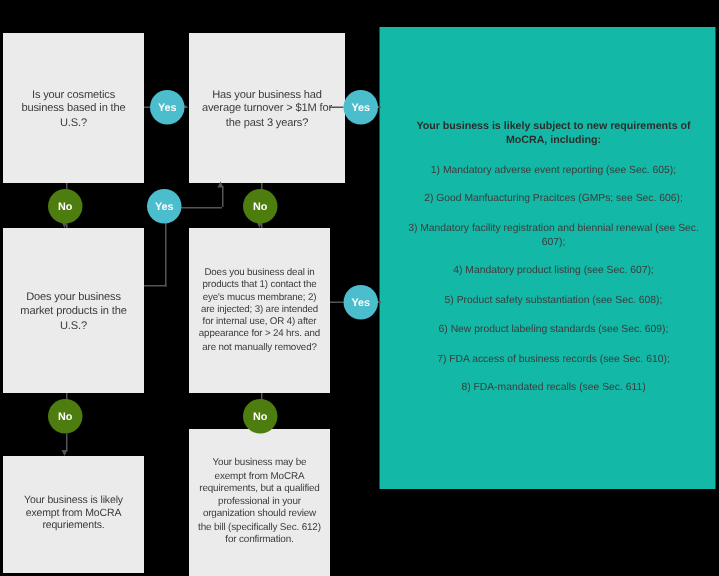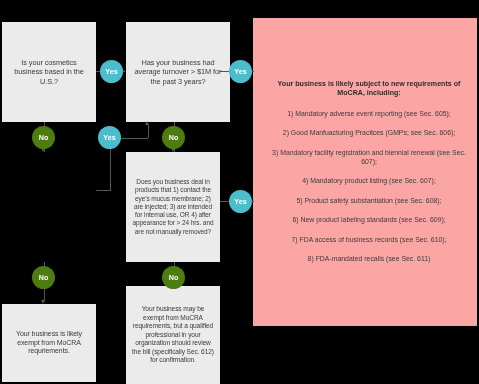--- a/index.html
+++ b/index.html
@@ -43,21 +43,21 @@
   #node-exempt     { left: 2px;   top: 304px; width: 94px;  height: 78px;  font-size: 7.0px; }
   #node-maybe      { left: 126px; top: 286px; width: 94px;  height: 98px;  font-size: 6.6px; }
 
   
   #panel-result {
     position: absolute;
     left: 253px;
     top: 18px;
     width: 224px;
     height: 308px;
-    background: #fca5a5;
+    background: #14b8a6;
     box-sizing: border-box;
     padding: 6px 6px 6px 14px;
     display: flex;
     flex-direction: column;
     align-items: center;
     justify-content: center;
   }
   #panel-result .panel-title {
     font-size: 7.1px;
     font-weight: bold;
@@ -179,20 +179,23 @@
   <div class="arrow-r" style="left:249px; top:198.5px;"></div>
 
   <div class="node" id="node-q1">
     <span class="node-text">Is your cosmetics business based in the U.S.?</span>
   </div>
 
   <div class="node" id="node-q2">
     <span class="node-text">Has your business had average turnover &gt; $1M for the past 3 years?</span>
   </div>
 
+  <div class="node" id="node-q3">
+    <span class="node-text">Does your business market products in the U.S.?</span>
+  </div>
 
   <div class="node" id="node-q4">
     <span class="node-text">Does you business deal in products that 1) contact the eye's mucus membrane; 2) are injected; 3) are intended for internal use, OR 4) after appearance for &gt; 24 hrs. and are not manually removed?</span>
   </div>
 
   <div class="node" id="node-exempt">
     <span class="node-text">Your business is likely exempt from MoCRA requriements.</span>
   </div>
 
   <div class="node" id="node-maybe">

